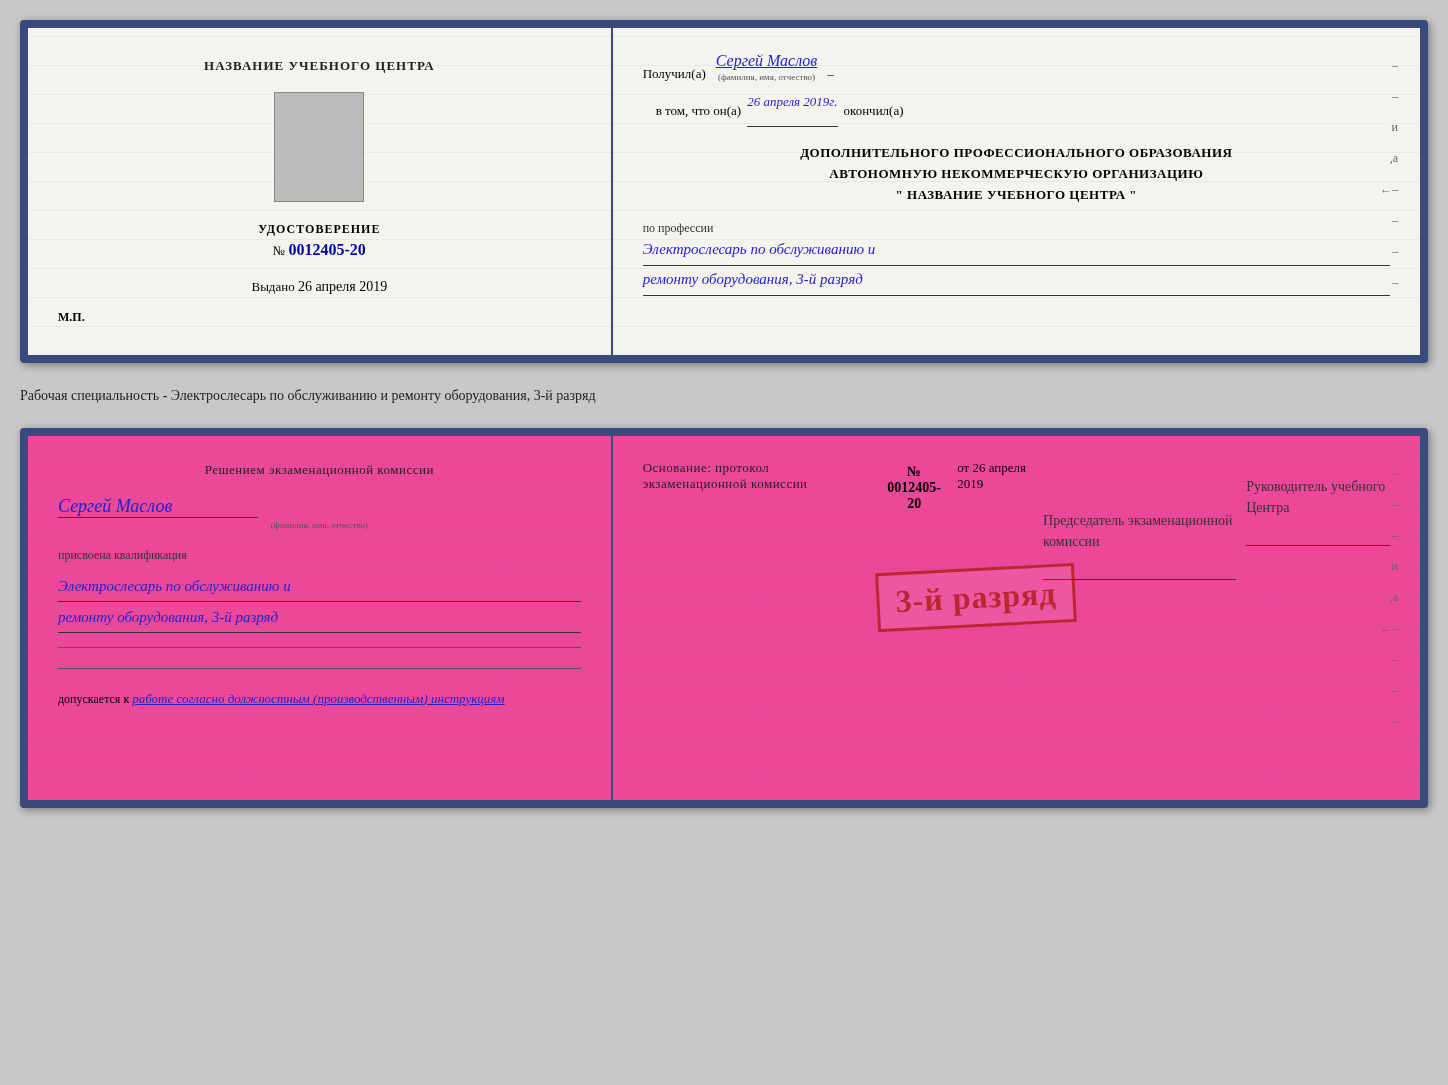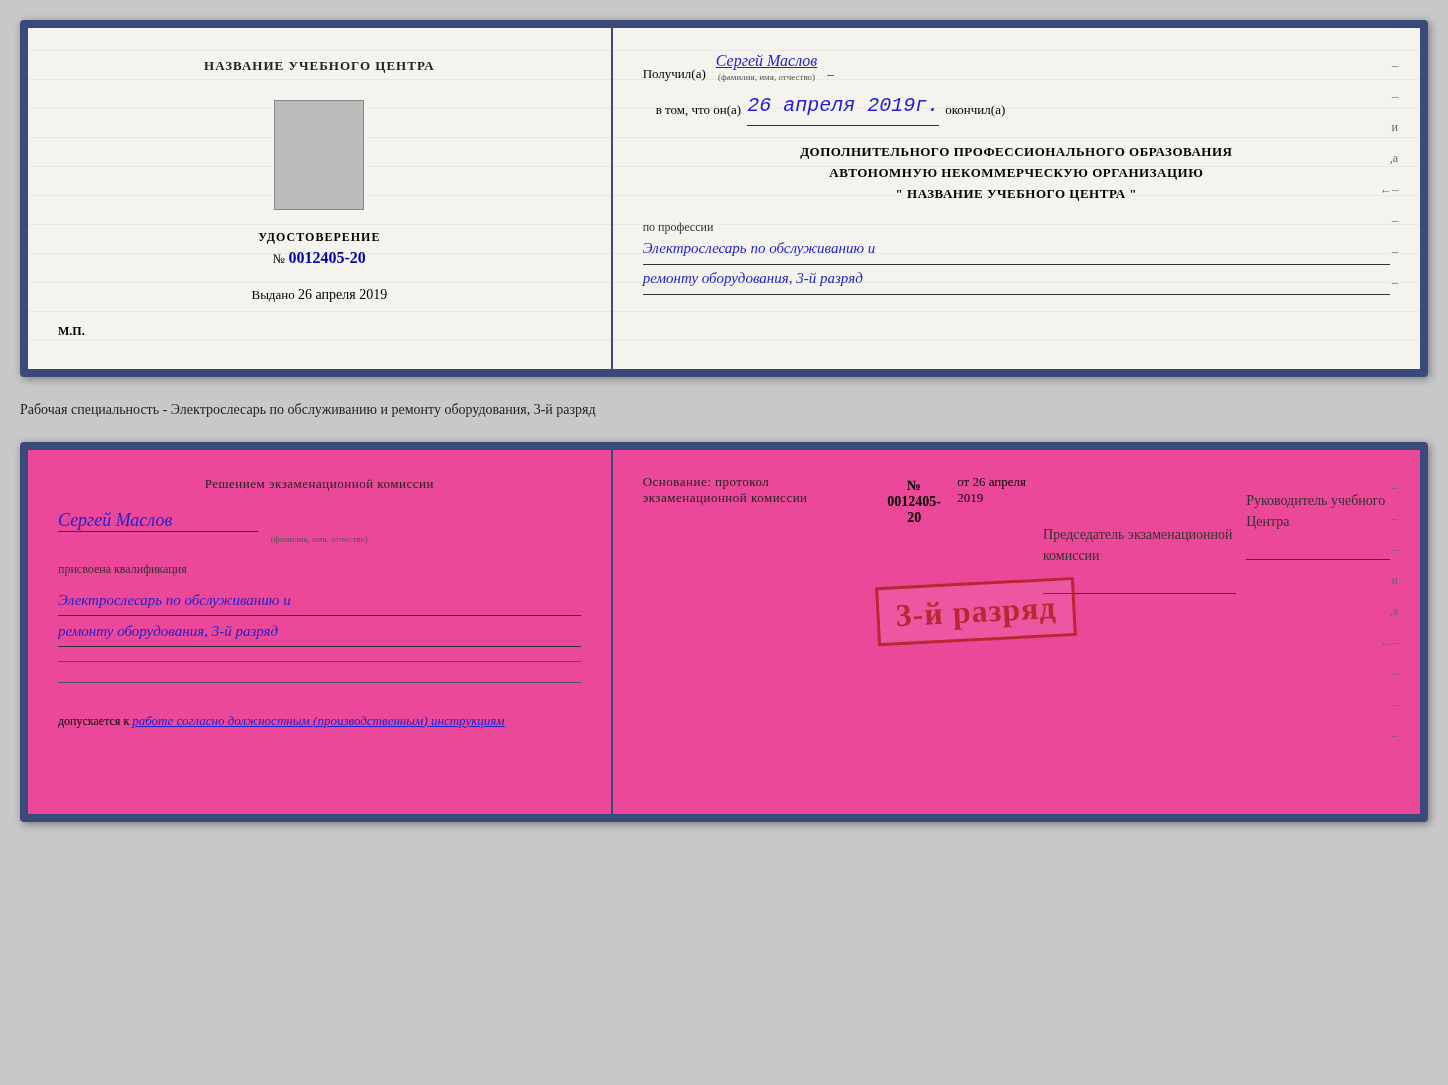--- a/index.html
+++ b/index.html
@@ -60,21 +60,21 @@
         rgba(60,60,100,0.06) 29px
       );
     }
 
     .cert-title {
       font-size: 13px;
       font-weight: bold;
       letter-spacing: 1px;
       text-transform: uppercase;
       color: #222;
-      margin-bottom: 16px;
+      margin-bottom: 8px;
     }
 
     .photo-box {
       width: 90px;
       height: 110px;
       background: #bbb;
       border: 1px solid #888;
       margin: 10px 0;
     }
 
@@ -98,21 +98,21 @@
 
     .issued-line {
       font-size: 13px;
       margin-top: 10px;
     }
 
     .mp-label {
       font-size: 12px;
       font-weight: bold;
       align-self: flex-start;
-      margin-top: 21px;
+      margin-top: 15px;
     }
 
     
     .recipient-line {
       font-size: 13px;
       display: flex;
       align-items: flex-end;
       gap: 10px;
       flex-wrap: wrap;
     }
@@ -135,26 +135,26 @@
 
     .date-line {
       font-size: 13px;
       display: flex;
       align-items: center;
       gap: 6px;
       margin-left: 13px;
     }
 
     .date-handwritten {
-      font-family: Liberation Mono, monospace;
-      color: #22c;
-      font-size: 20px;
+      font-family: Liberation Serif, serif;
+      color: #22c;
+      font-size: 13px;
       font-style: italic;
       border-bottom: 1px solid #333;
-      padding-bottom: 8px;
+      padding-bottom: 16px;
     }
 
     .org-text {
       font-size: 13px;
       font-weight: bold;
       text-align: center;
       line-height: 1.6;
       letter-spacing: 0.5px;
       text-transform: uppercase;
       margin: 4px 0;
@@ -258,21 +258,21 @@
       font-family: 'Segoe Script', 'Comic Sans MS', cursive;
       color: #22c;
       font-size: 15px;
       font-style: italic;
       border-bottom: 1px solid #333;
       line-height: 2;
       display: block;
     }
 
     .admitted-section {
-      margin-top: 16px;
+      margin-top: 8px;
       font-size: 12px;
     }
 
     .admitted-handwritten {
       font-family: 'Segoe Script', 'Comic Sans MS', cursive;
       color: #22c;
       font-size: 13px;
       font-style: italic;
       text-decoration: underline;
     }

